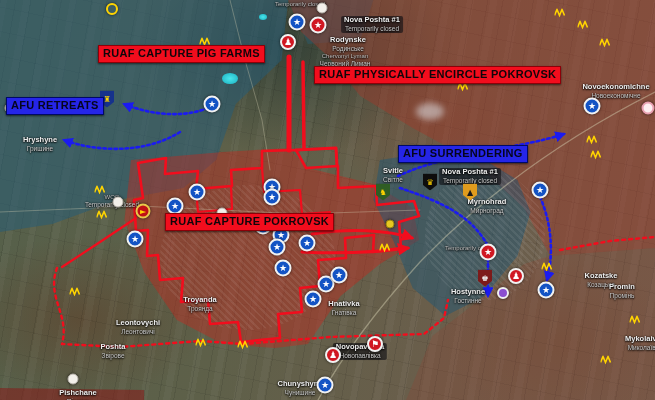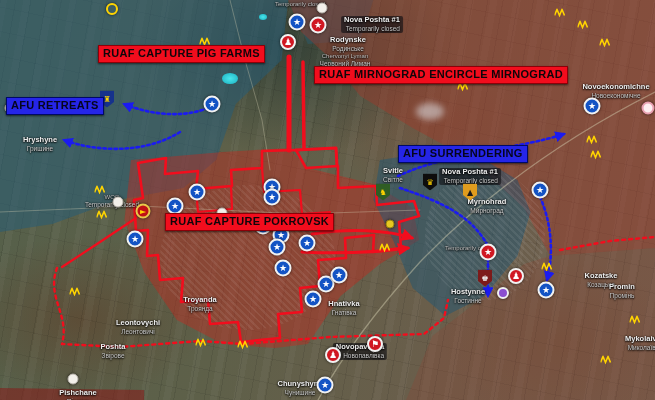--- a/index.html
+++ b/index.html
@@ -44,21 +44,21 @@
   .banner{position:absolute;font-weight:bold;font-size:11px;line-height:1.15;
     padding:1px 4px 2px;white-space:nowrap;letter-spacing:.3px;z-index:30;}
   .banner.ruaf{background:#f20d1d;color:#10060a;border:1px solid #8d0008;
     box-shadow:0 1px 2px rgba(0,0,0,.6);}
   .banner.afu{background:#2525e8;color:#05051e;border:1px solid #000a66;
     box-shadow:0 1px 2px rgba(0,0,0,.6);}
   .town{position:absolute;transform:translate(-50%,0);color:#efefef;font-size:7.5px;
     font-weight:bold;text-align:center;line-height:1.15;white-space:nowrap;z-index:20;
     text-shadow:0 1px 2px #000,0 0 2px #000;}
   .town .sub{display:block;font-weight:normal;font-size:6.5px;color:#c9c9c9;}
-  .town.chip{background:rgba(15,15,20,.62);padding:0 3px 1px;border-radius:2px;text-align:right;}
+  .town.chip{background:rgba(15,15,20,.62);padding:0 3px 1px;border-radius:2px;}
   .town.tiny{font-size:6px;color:#bfbfbf;font-weight:normal;}
   .mk{position:absolute;transform:translate(-50%,-50%);display:flex;align-items:center;
     justify-content:center;border-radius:50%;box-sizing:border-box;z-index:25;
     box-shadow:0 0 3px rgba(0,0,0,.65);line-height:1;font-family:"DejaVu Sans",sans-serif;}
   .mk-shield{border-radius:0;clip-path:polygon(0 0,100% 0,100% 68%,50% 100%,0 68%);
     box-shadow:none;filter:drop-shadow(0 0 1px rgba(0,0,0,.9));}
   .mk-trench{background:transparent;box-shadow:none;border-radius:0;}
 </style>
 </head>
 <body>
@@ -104,21 +104,21 @@
       <path d="M57,268 C 46,298 70,314 62,344 L120,347 L200,341 L243,344 L330,337 L424,334 L444,318 L448,300" stroke="#f20d1d" stroke-width="2.4" fill="none" stroke-linejoin="round" stroke-linecap="round" stroke-dasharray="3 4"></path>
       <path d="M560,250 L610,241 L655,237" stroke="#f20d1d" stroke-width="2.4" fill="none" stroke-linejoin="round" stroke-linecap="round" stroke-dasharray="3 4"></path>
       <path d="M208,108 C 178,120 143,112 124,104" stroke="#1b1bf0" stroke-width="2.6" fill="none" stroke-linejoin="round" stroke-linecap="round" stroke-dasharray="2.5 3" marker-end="url(#arr-blue)"></path>
       <path d="M180,132 C 145,154 96,152 64,140" stroke="#1b1bf0" stroke-width="2.6" fill="none" stroke-linejoin="round" stroke-linecap="round" stroke-dasharray="2.5 3" marker-end="url(#arr-blue)"></path>
       <path d="M398,176 C 450,152 515,150 564,134" stroke="#1b1bf0" stroke-width="2.6" fill="none" stroke-linejoin="round" stroke-linecap="round" stroke-dasharray="2.5 3" marker-end="url(#arr-blue)"></path>
       <path d="M400,188 C 442,202 472,216 488,246 L488,296" stroke="#1b1bf0" stroke-width="2.6" fill="none" stroke-linejoin="round" stroke-linecap="round" stroke-dasharray="2.5 3" marker-end="url(#arr-blue)"></path>
       <path d="M540,197 C 553,226 553,258 547,280" stroke="#1b1bf0" stroke-width="2.6" fill="none" stroke-linejoin="round" stroke-linecap="round" stroke-dasharray="2.5 3" marker-end="url(#arr-blue)"></path>
     </svg>
 
 <div class="banner ruaf" style="left: 71px; top: 45px; margin-left: 27px;">RUAF CAPTURE PIG FARMS</div>
-    <div class="banner ruaf" style="left: 314px; top: 66px;">RUAF MIRNOGRAD ENCIRCLE MIRNOGRAD</div>
+    <div class="banner ruaf" style="left: 314px; top: 66px;">RUAF PHYSICALLY ENCIRCLE POKROVSK</div>
     <div class="banner ruaf" style="left: 145px; top: 213px; margin-left: 20px;">RUAF CAPTURE POKROVSK</div>
     <div class="banner afu" style="left: 6px; top: 97px;">AFU RETREATS</div>
     <div class="banner afu" style="left: 398px; top: 145px;">AFU SURRENDERING</div>
     <div class="town" style="left: 40px; top: 136px;">
       <span class="nm">Hryshyne</span>
       <span class="sub">Гришине</span>
     </div>
     <div class="town" style="left: 348px; top: 36px;">
       <span class="nm">Rodynske</span>
       <span class="sub">Родинське</span>

